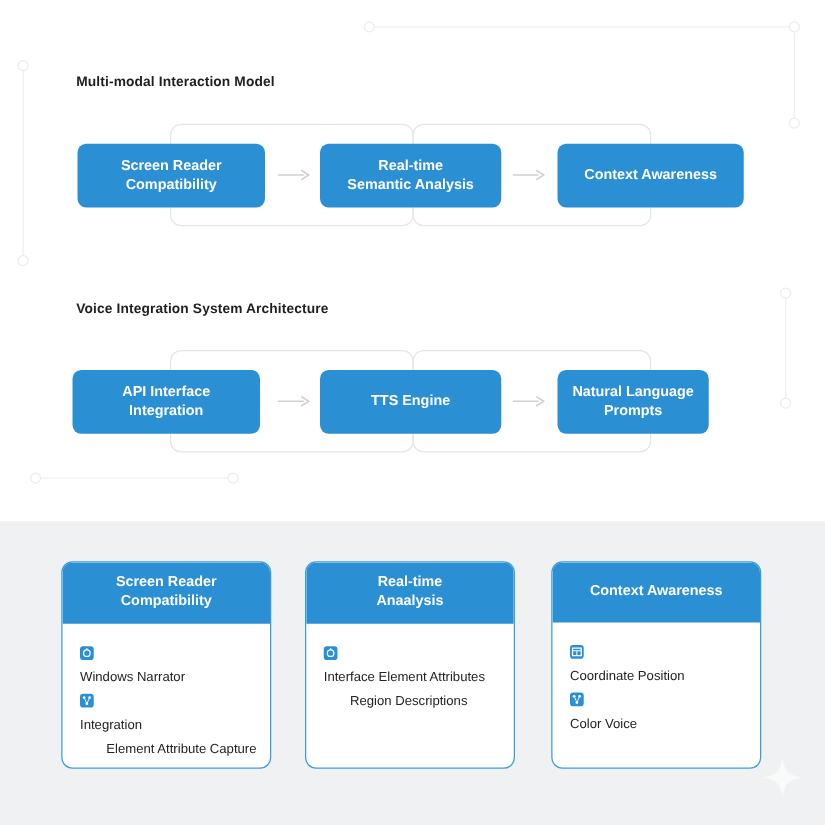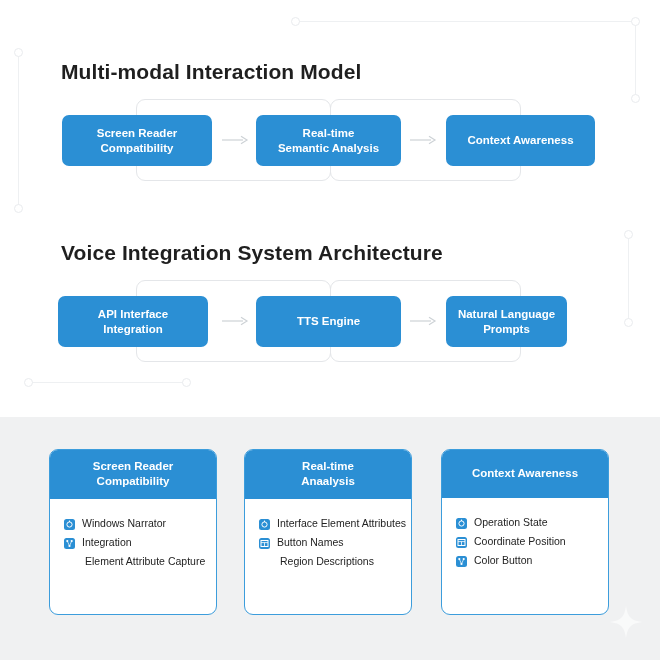--- a/index.html
+++ b/index.html
@@ -20,21 +20,21 @@
     position:absolute;width:9px;height:9px;border-radius:50%;
     background:#ffffff;border:1px solid #e9ebee;box-sizing:border-box;
   }
   .sparkle{
     position:absolute;left:606px;top:602px;width:40px;height:40px;
     opacity:.85;pointer-events:none;
   }
 
   
   .section-title{
-    position:absolute;font-size:21px;font-weight:bold;color:#1f1f1f;
+    position:absolute;font-size:11px;font-weight:bold;color:#1f1f1f;
     letter-spacing:.1px;white-space:nowrap;text-align:right;
   }
   .bracket{
     position:absolute;border:1px solid #e4e6e9;border-radius:9px;
     box-sizing:border-box;background:transparent;
   }
   .node{
     position:absolute;box-sizing:border-box;
     background:#2b8fd4;border-radius:7px;
     color:#ffffff;font-size:11.5px;font-weight:bold;
@@ -55,23 +55,23 @@
     background:#ffffff;border:1px solid #3c9ddc;border-radius:9px;
     overflow:hidden;
   }
   .card-head{
     background:#2b8fd4;color:#fff;
     font-size:11.5px;font-weight:bold;line-height:15px;text-align:center;
     padding:9px 6px 10px;white-space:pre-line;
   }
   .card-body{padding:17px 0 0 0;}
   .row{
-    display:flex;align-items:flex-end;gap:7px;
+    display:flex;align-items:flex-start;gap:7px;
     padding:0 10px 0 14px;margin-bottom:5px;
-    font-size:10.5px;color:#232323;line-height:14px;
+    font-size:10.5px;color:#232323;line-height:14px;flex-direction:column;
   }
   .row.noicon{padding-left:35px;}
   .ico{
     flex:0 0 auto;width:11px;height:11px;border-radius:2.5px;
     background:#2b8fd4;position:relative;margin-top:1px;
   }
   .ico svg{position:absolute;left:0;top:0;}
   .lbl{white-space:nowrap;}
 </style>
 </head>
@@ -190,63 +190,45 @@
     <div class="card-body">
       <div class="row">
         <span class="ico">
           <svg width="11" height="11" viewBox="0 0 11 11">
               <circle cx="5.5" cy="5.5" r="2.6" fill="none" stroke="#fff" stroke-width="1"></circle>
               <path d="M5.5 1.6 V3" stroke="#fff" stroke-width="1"></path>
             </svg>
         </span>
         <span class="lbl">Interface Element Attributes</span>
       </div>
-      <div class="row">
-        <span class="ico">
-          <svg width="11" height="11" viewBox="0 0 11 11">
-              <rect x="2" y="2.5" width="7" height="6" fill="none" stroke="#fff" stroke-width="1"></rect>
-              <path d="M2 4.6 H9 M5.5 4.6 V8.5" stroke="#fff" stroke-width=".8"></path>
-            </svg>
-        </span>
-        <span class="lbl">Button Names</span>
-      </div>
       <div class="row noicon">
         <span class="lbl">Region Descriptions</span>
       </div>
     </div>
   </div>
 
   <div class="card" style="left:441px;top:449px;width:168px;height:166px;">
     <div class="card-head" style="padding:16px 6px 17px;">Context Awareness</div>
     <div class="card-body">
-      <div class="row">
-        <span class="ico">
-          <svg width="11" height="11" viewBox="0 0 11 11">
-              <circle cx="5.5" cy="5.5" r="2.6" fill="none" stroke="#fff" stroke-width="1"></circle>
-              <path d="M5.5 1.6 V3" stroke="#fff" stroke-width="1"></path>
-            </svg>
-        </span>
-        <span class="lbl">Operation State</span>
-      </div>
       <div class="row">
         <span class="ico">
           <svg width="11" height="11" viewBox="0 0 11 11">
               <rect x="2" y="2.5" width="7" height="6" fill="none" stroke="#fff" stroke-width="1"></rect>
               <path d="M2 4.6 H9 M5.5 4.6 V8.5" stroke="#fff" stroke-width=".8"></path>
             </svg>
         </span>
         <span class="lbl">Coordinate Position</span>
       </div>
       <div class="row">
         <span class="ico">
           <svg width="11" height="11" viewBox="0 0 11 11">
               <circle cx="3.3" cy="3" r="1.1" fill="#fff"></circle>
               <circle cx="7.7" cy="3" r="1.1" fill="#fff"></circle>
               <circle cx="5.5" cy="8" r="1.1" fill="#fff"></circle>
               <path d="M3.3 3 L5.5 8 L7.7 3" stroke="#fff" stroke-width=".7" fill="none"></path>
             </svg>
         </span>
-        <span class="lbl">Color Button</span>
+        <span class="lbl">Color Voice</span>
       </div>
     </div>
   </div>
 
 </div>
 
 </body></html>

